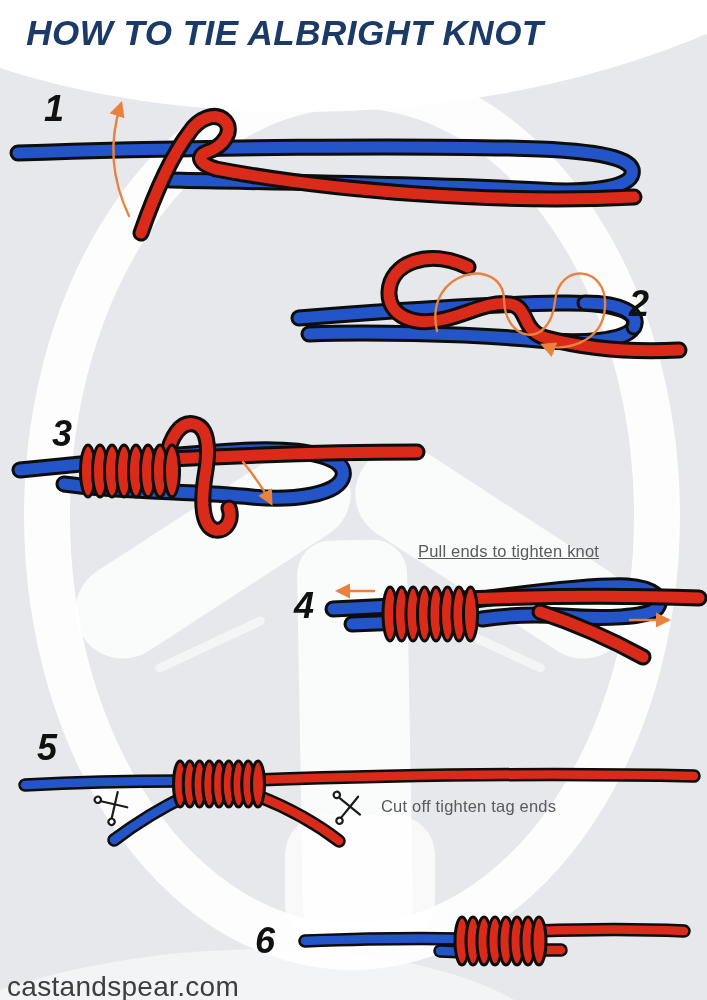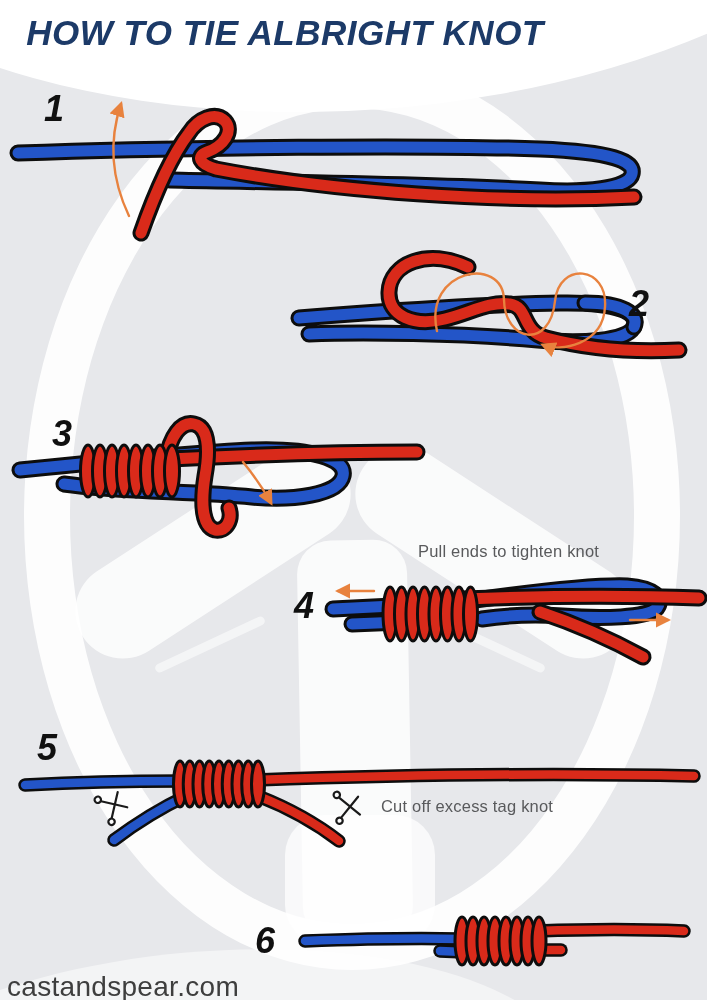--- a/index.html
+++ b/index.html
@@ -34,21 +34,21 @@
     position:absolute;font-size:36px;font-weight:800;font-style:italic;
     color:var(--c-number);line-height:1;
   }
   .num1{left:44px;top:91px;}  .num2{left:629px;top:286px;}
   .num3{left:52px;top:416px;} .num4{left:294px;top:588px;}
   .num5{left:37px;top:730px;} .num6{left:255px;top:923px;}
   .annotation{
     position:absolute;font-size:16.5px;color:var(--c-annotation);
     white-space:nowrap;letter-spacing:.2px;
   }
-  .ann4{left:418px;top:542px;}
+  .ann4{left:418px;top:542px;text-decoration:underline;}
   .ann5{left:381px;top:797px;}
   .footer-text{
     position:absolute;left:7px;top:971px;font-size:28px;
     color:var(--c-footer);letter-spacing:.3px;
   }
   
   .art{position:absolute;left:0;top:0;}
   .ol{fill:none;stroke:var(--c-outline);stroke-width:17;stroke-linecap:round;stroke-linejoin:round;}
   .blue{fill:none;stroke:var(--c-ropeBlue);stroke-width:11;stroke-linecap:round;stroke-linejoin:round;}
   .red{fill:none;stroke:var(--c-ropeRed);stroke-width:11;stroke-linecap:round;stroke-linejoin:round;}
@@ -224,17 +224,17 @@
   </svg>
 
   <div class="step-num num1">1</div>
   <div class="step-num num2">2</div>
   <div class="step-num num3">3</div>
   <div class="step-num num4">4</div>
   <div class="step-num num5">5</div>
   <div class="step-num num6">6</div>
 
   <div class="annotation ann4">Pull ends to tighten knot</div>
-  <div class="annotation ann5">Cut off excess tag knot</div>
+  <div class="annotation ann5">Cut off tighten tag ends</div>
 
   <div class="footer-text">castandspear.com</div>
 
 </div>
 
 </body></html>

